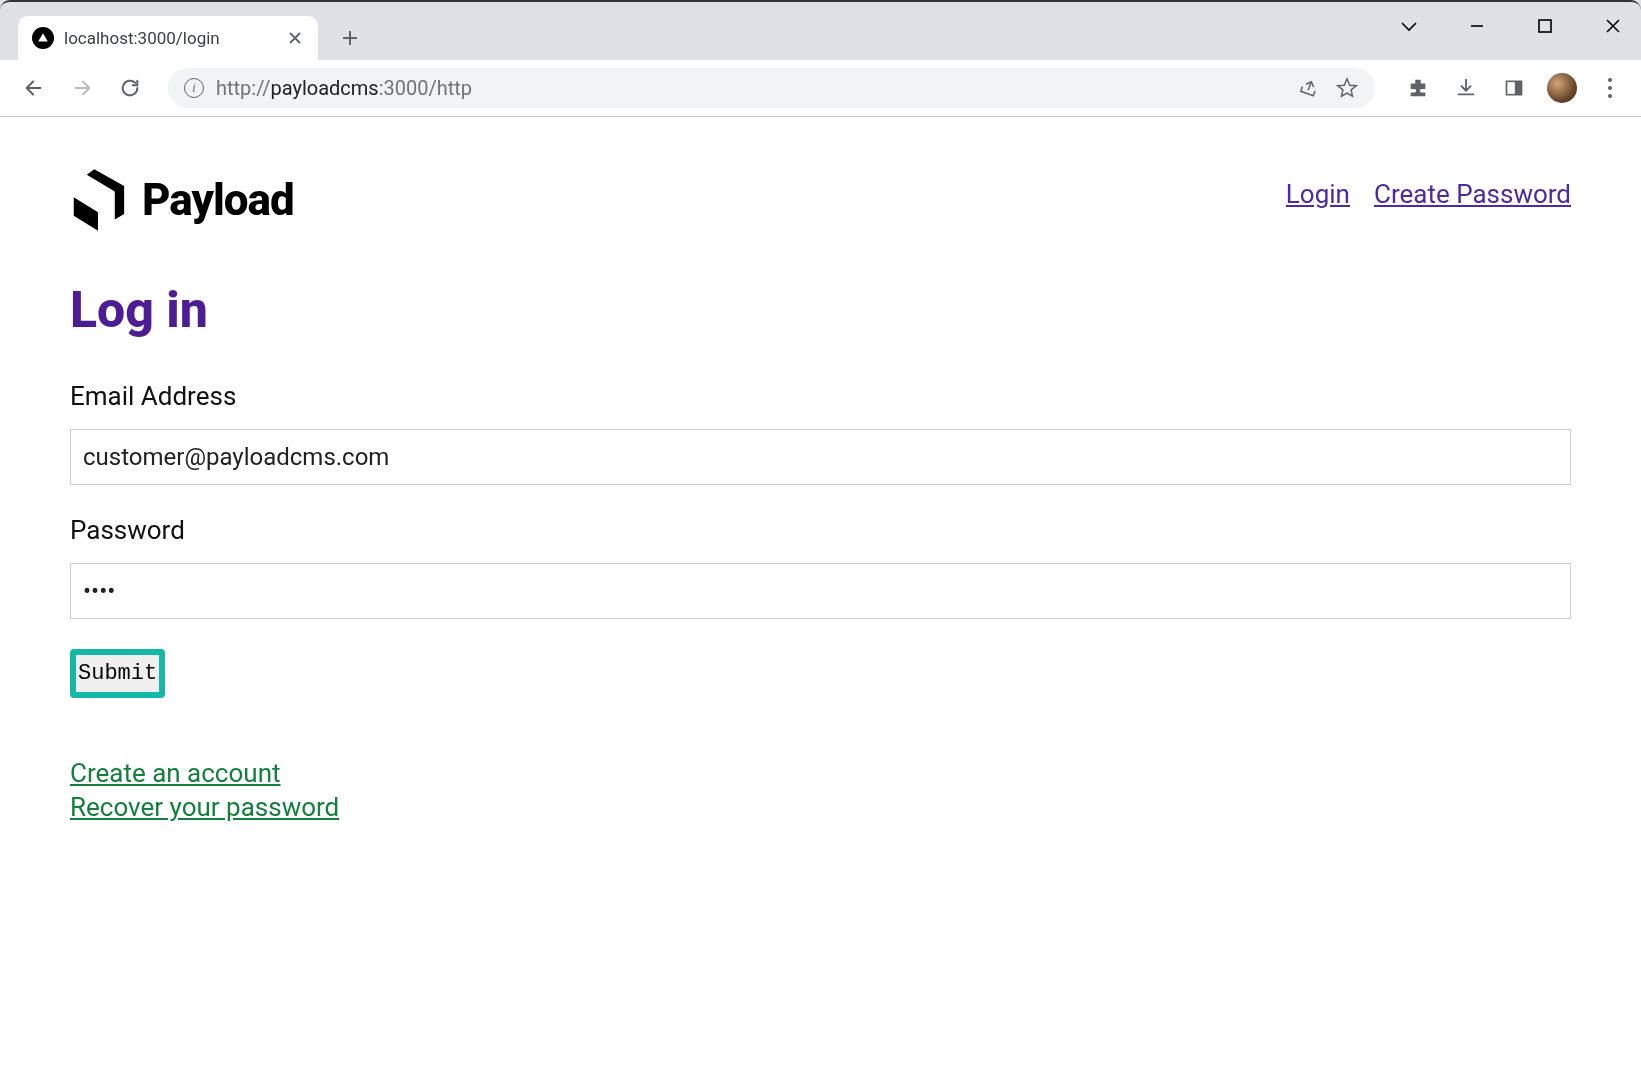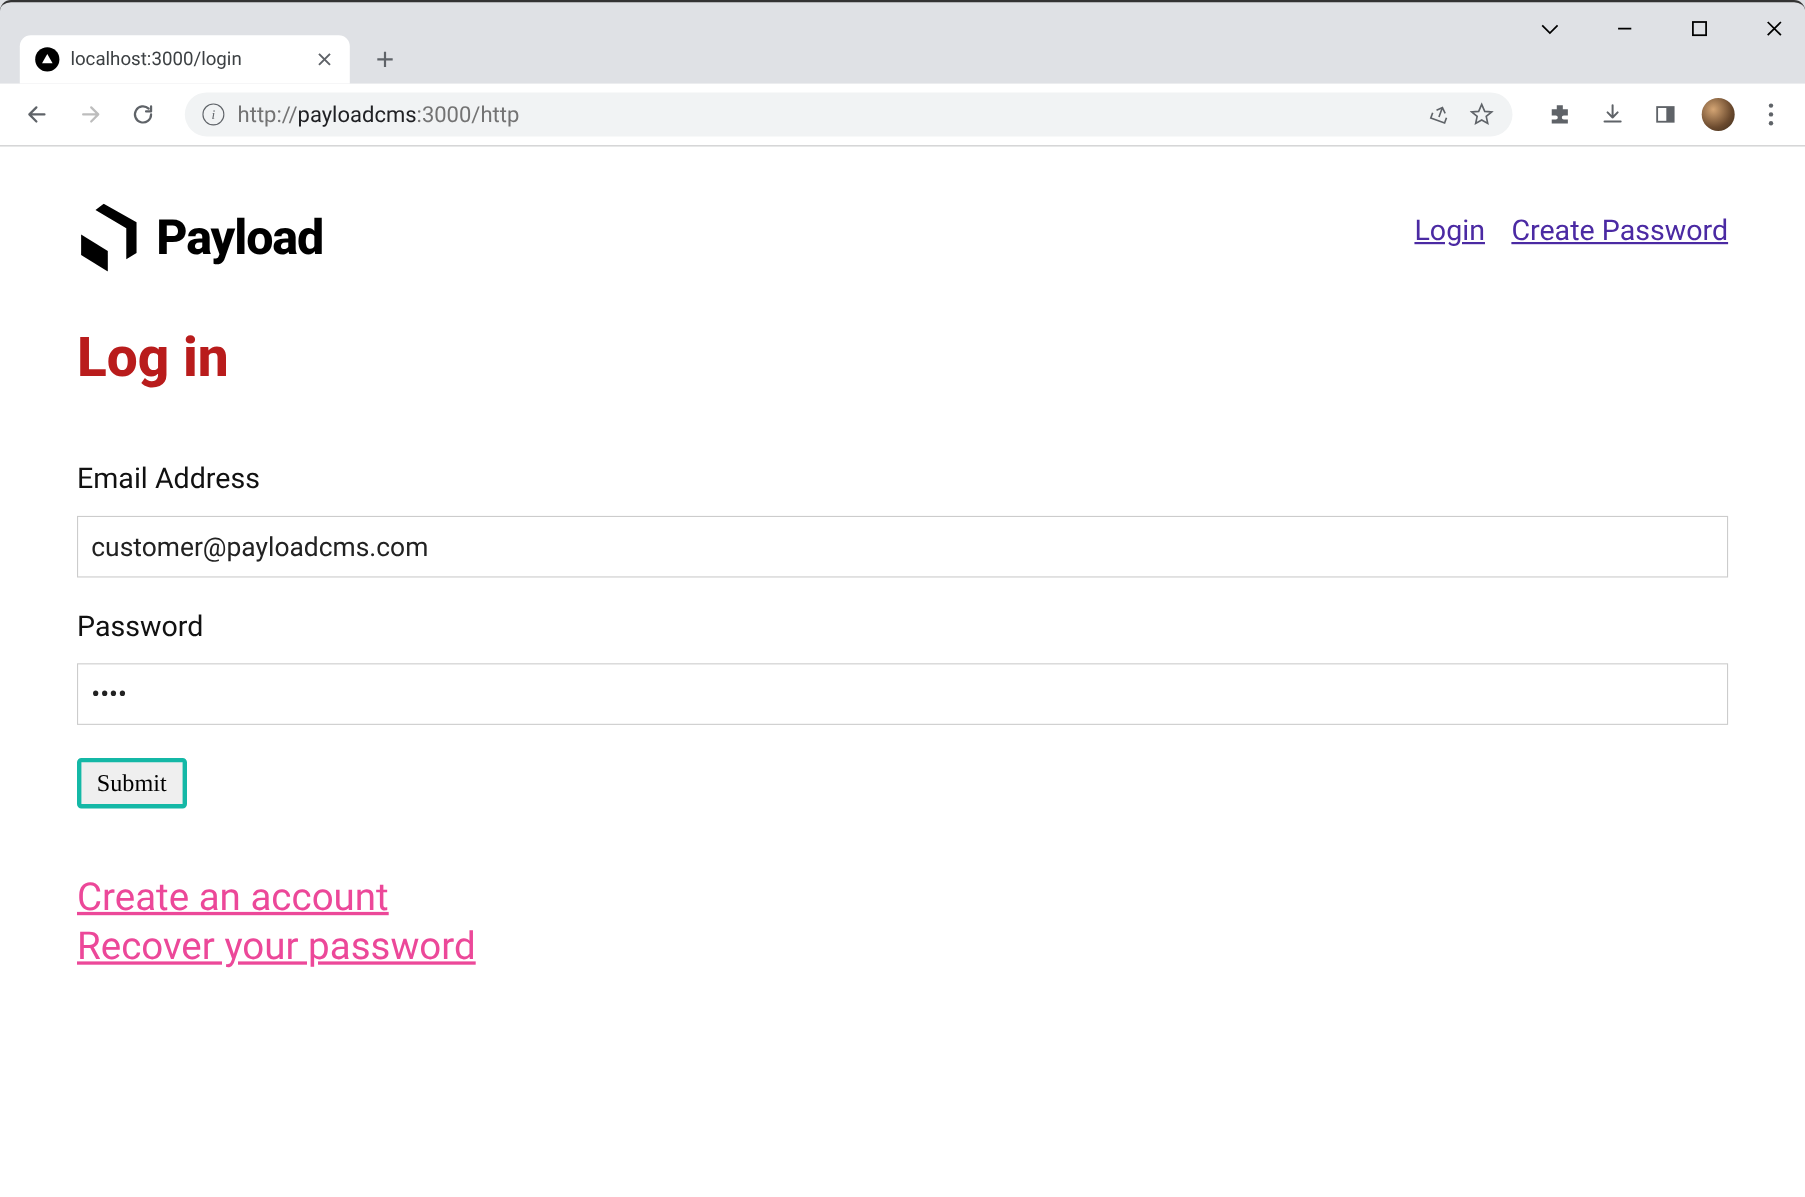--- a/index.html
+++ b/index.html
@@ -16,21 +16,21 @@
     }
     
     
     .browser-chrome {
       background: #dfe1e5;
       border-bottom: 1px solid #c8c8c8;
     }
     .titlebar {
       display: flex;
       align-items: flex-end;
-      height: 76px;
+      height: 60px;
       padding: 0 12px;
       position: relative;
       border-top: 2px solid #333;
       border-radius: 10px 10px 0 0;
     }
     .tab {
       display: flex;
       align-items: center;
       background: #fff;
       height: 44px;
@@ -236,22 +236,22 @@
       gap: 24px;
     }
     .nav-links a {
       font-size: 26px;
       color: #4b2aa3;
       text-decoration: underline;
     }
     .page-title {
       font-size: 50px;
       font-weight: 800;
-      color: #b91c1c;
-      margin-bottom: 66px;
+      color: #4c1d95;
+      margin-bottom: 42px;
     }
     .form-group {
       margin-bottom: 30px;
     }
     .form-label {
       display: block;
       font-size: 26px;
       color: #111;
       margin-bottom: 18px;
     }
@@ -260,35 +260,35 @@
       height: 56px;
       border: 1px solid #ccc;
       padding: 16px 12px;
       font-size: 24px;
       color: #222;
       font-family: inherit;
       background: #fff;
     }
     .submit-btn {
       background: #efefef;
-      border: 4px solid #14b8a6;
-      padding: 6px 14px;
+      border: 6px solid #14b8a6;
+      padding: 6px 2px;
       font-size: 22px;
       color: #000;
       cursor: pointer;
       border-radius: 4px;
-      font-family: Liberation Serif, serif;
+      font-family: Liberation Mono, monospace;
     }
     .bottom-links {
       margin-top: 60px;
     }
     .bottom-links a {
       display: block;
-      font-size: 35px;
-      color: #ec4899;
+      font-size: 26px;
+      color: #15803d;
       margin-bottom: 4px;
     }
   </style>
 </head>
 <body>
 
 <div class="browser-chrome">
   <div class="titlebar">
     <div class="tab">
       <div class="tab-favicon">

